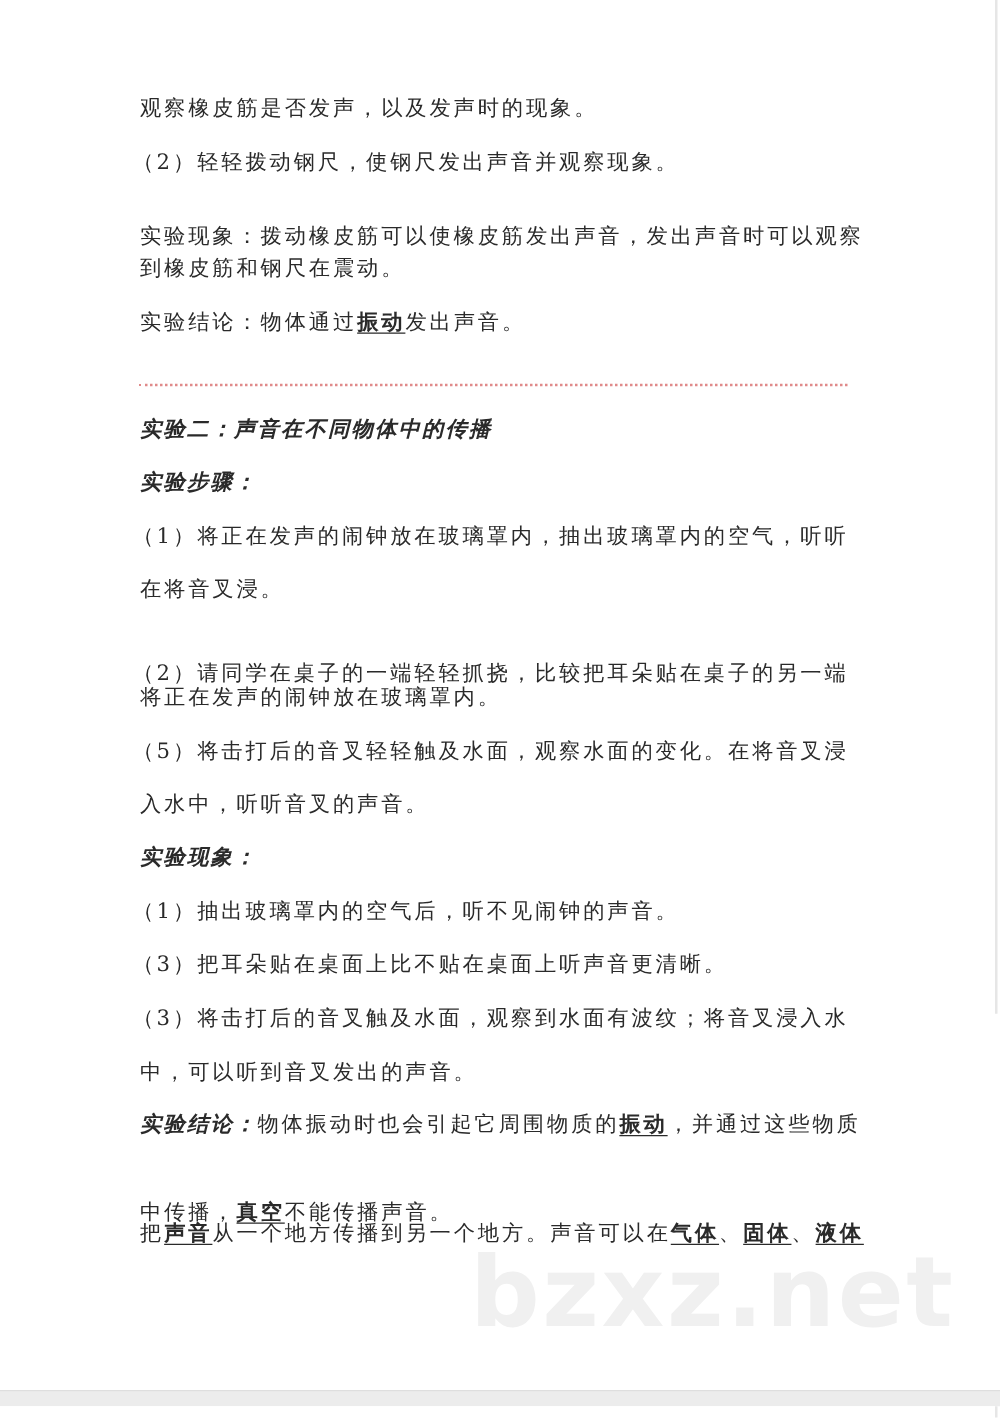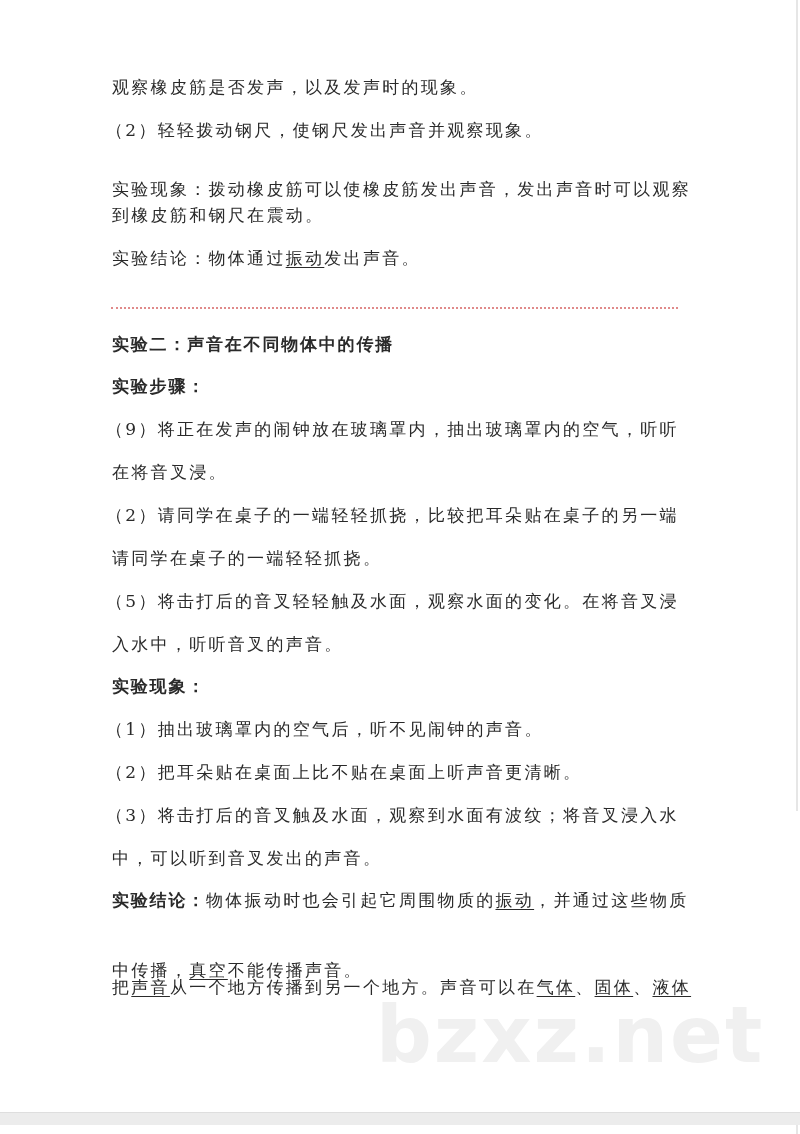--- a/index.html
+++ b/index.html
@@ -53,23 +53,24 @@
       left: 0;
       white-space: nowrap;
       font-size: 17px;
       letter-spacing: 2.3px;
       line-height: 22px;
     }
     .bold {
       font-weight: bold;
       font-family: "DejaVu Sans", "Liberation Sans", sans-serif;
       letter-spacing: 1.8px;
+      font-style: italic;
     }
     .ul {
-      font-weight: normal;
+      font-weight: bold;
       text-decoration: underline;
       text-underline-offset: 3px;
       font-family: "DejaVu Sans", "Liberation Sans", sans-serif;
     }
     .divider {
       position: absolute;
       left: 111px;
       top: 307px;
       width: 567px;
       height: 0;
@@ -96,31 +97,31 @@
     <div class="line" style="top:119px; left:-6px">（2）轻轻拨动钢尺，使钢尺发出声音并观察现象。</div>
     <div class="line" style="top:178px">实验现象：拨动橡皮筋可以使橡皮筋发出声音，发出声音时可以观察</div>
     <div class="line" style="top:204px">到橡皮筋和钢尺在震动。</div>
     <div class="line" style="top:247px">
       <span>实验结论：物体通过</span><span class="ul">振动</span><span>发出声音。</span>
     </div>
 
     <div class="line bold" style="top:333px">实验二：声音在不同物体中的传播</div>
     <div class="line bold" style="top:375px">实验步骤：</div>
 
-    <div class="line" style="top:418px; left:-6px">（9）将正在发声的闹钟放在玻璃罩内，抽出玻璃罩内的空气，听听</div>
+    <div class="line" style="top:418px; left:-6px">（1）将正在发声的闹钟放在玻璃罩内，抽出玻璃罩内的空气，听听</div>
     <div class="line" style="top:461px">在将音叉浸。</div>
-    <div class="line" style="top:504px; left:-6px">（2）请同学在桌子的一端轻轻抓挠，比较把耳朵贴在桌子的另一端</div>
-    <div class="line" style="top:547px">请同学在桌子的一端轻轻抓挠。</div>
+    <div class="line" style="top:528px; left:-6px">（2）请同学在桌子的一端轻轻抓挠，比较把耳朵贴在桌子的另一端</div>
+    <div class="line" style="top:547px">将正在发声的闹钟放在玻璃罩内。</div>
     <div class="line" style="top:590px; left:-6px">（5）将击打后的音叉轻轻触及水面，观察水面的变化。在将音叉浸</div>
     <div class="line" style="top:633px">入水中，听听音叉的声音。</div>
 
     <div class="line bold" style="top:675px">实验现象：</div>
 
     <div class="line" style="top:718px; left:-6px">（1）抽出玻璃罩内的空气后，听不见闹钟的声音。</div>
-    <div class="line" style="top:761px; left:-6px">（2）把耳朵贴在桌面上比不贴在桌面上听声音更清晰。</div>
+    <div class="line" style="top:761px; left:-6px">（3）把耳朵贴在桌面上比不贴在桌面上听声音更清晰。</div>
     <div class="line" style="top:804px; left:-6px">（3）将击打后的音叉触及水面，观察到水面有波纹；将音叉浸入水</div>
     <div class="line" style="top:847px">中，可以听到音叉发出的声音。</div>
 
     <div class="line" style="top:889px">
       <span class="bold">实验结论：</span><span>物体振动时也会引起它周围物质的</span><span class="ul">振动</span><span>，并通过这些物质</span>
     </div>
     <div class="line" style="top:976px">
       <span>把</span><span class="ul">声音</span><span>从一个地方传播到另一个地方。声音可以在</span><span class="ul">气体</span><span>、</span><span class="ul">固体</span><span>、</span><span class="ul">液体</span>
     </div>
     <div class="line" style="top:959px">

